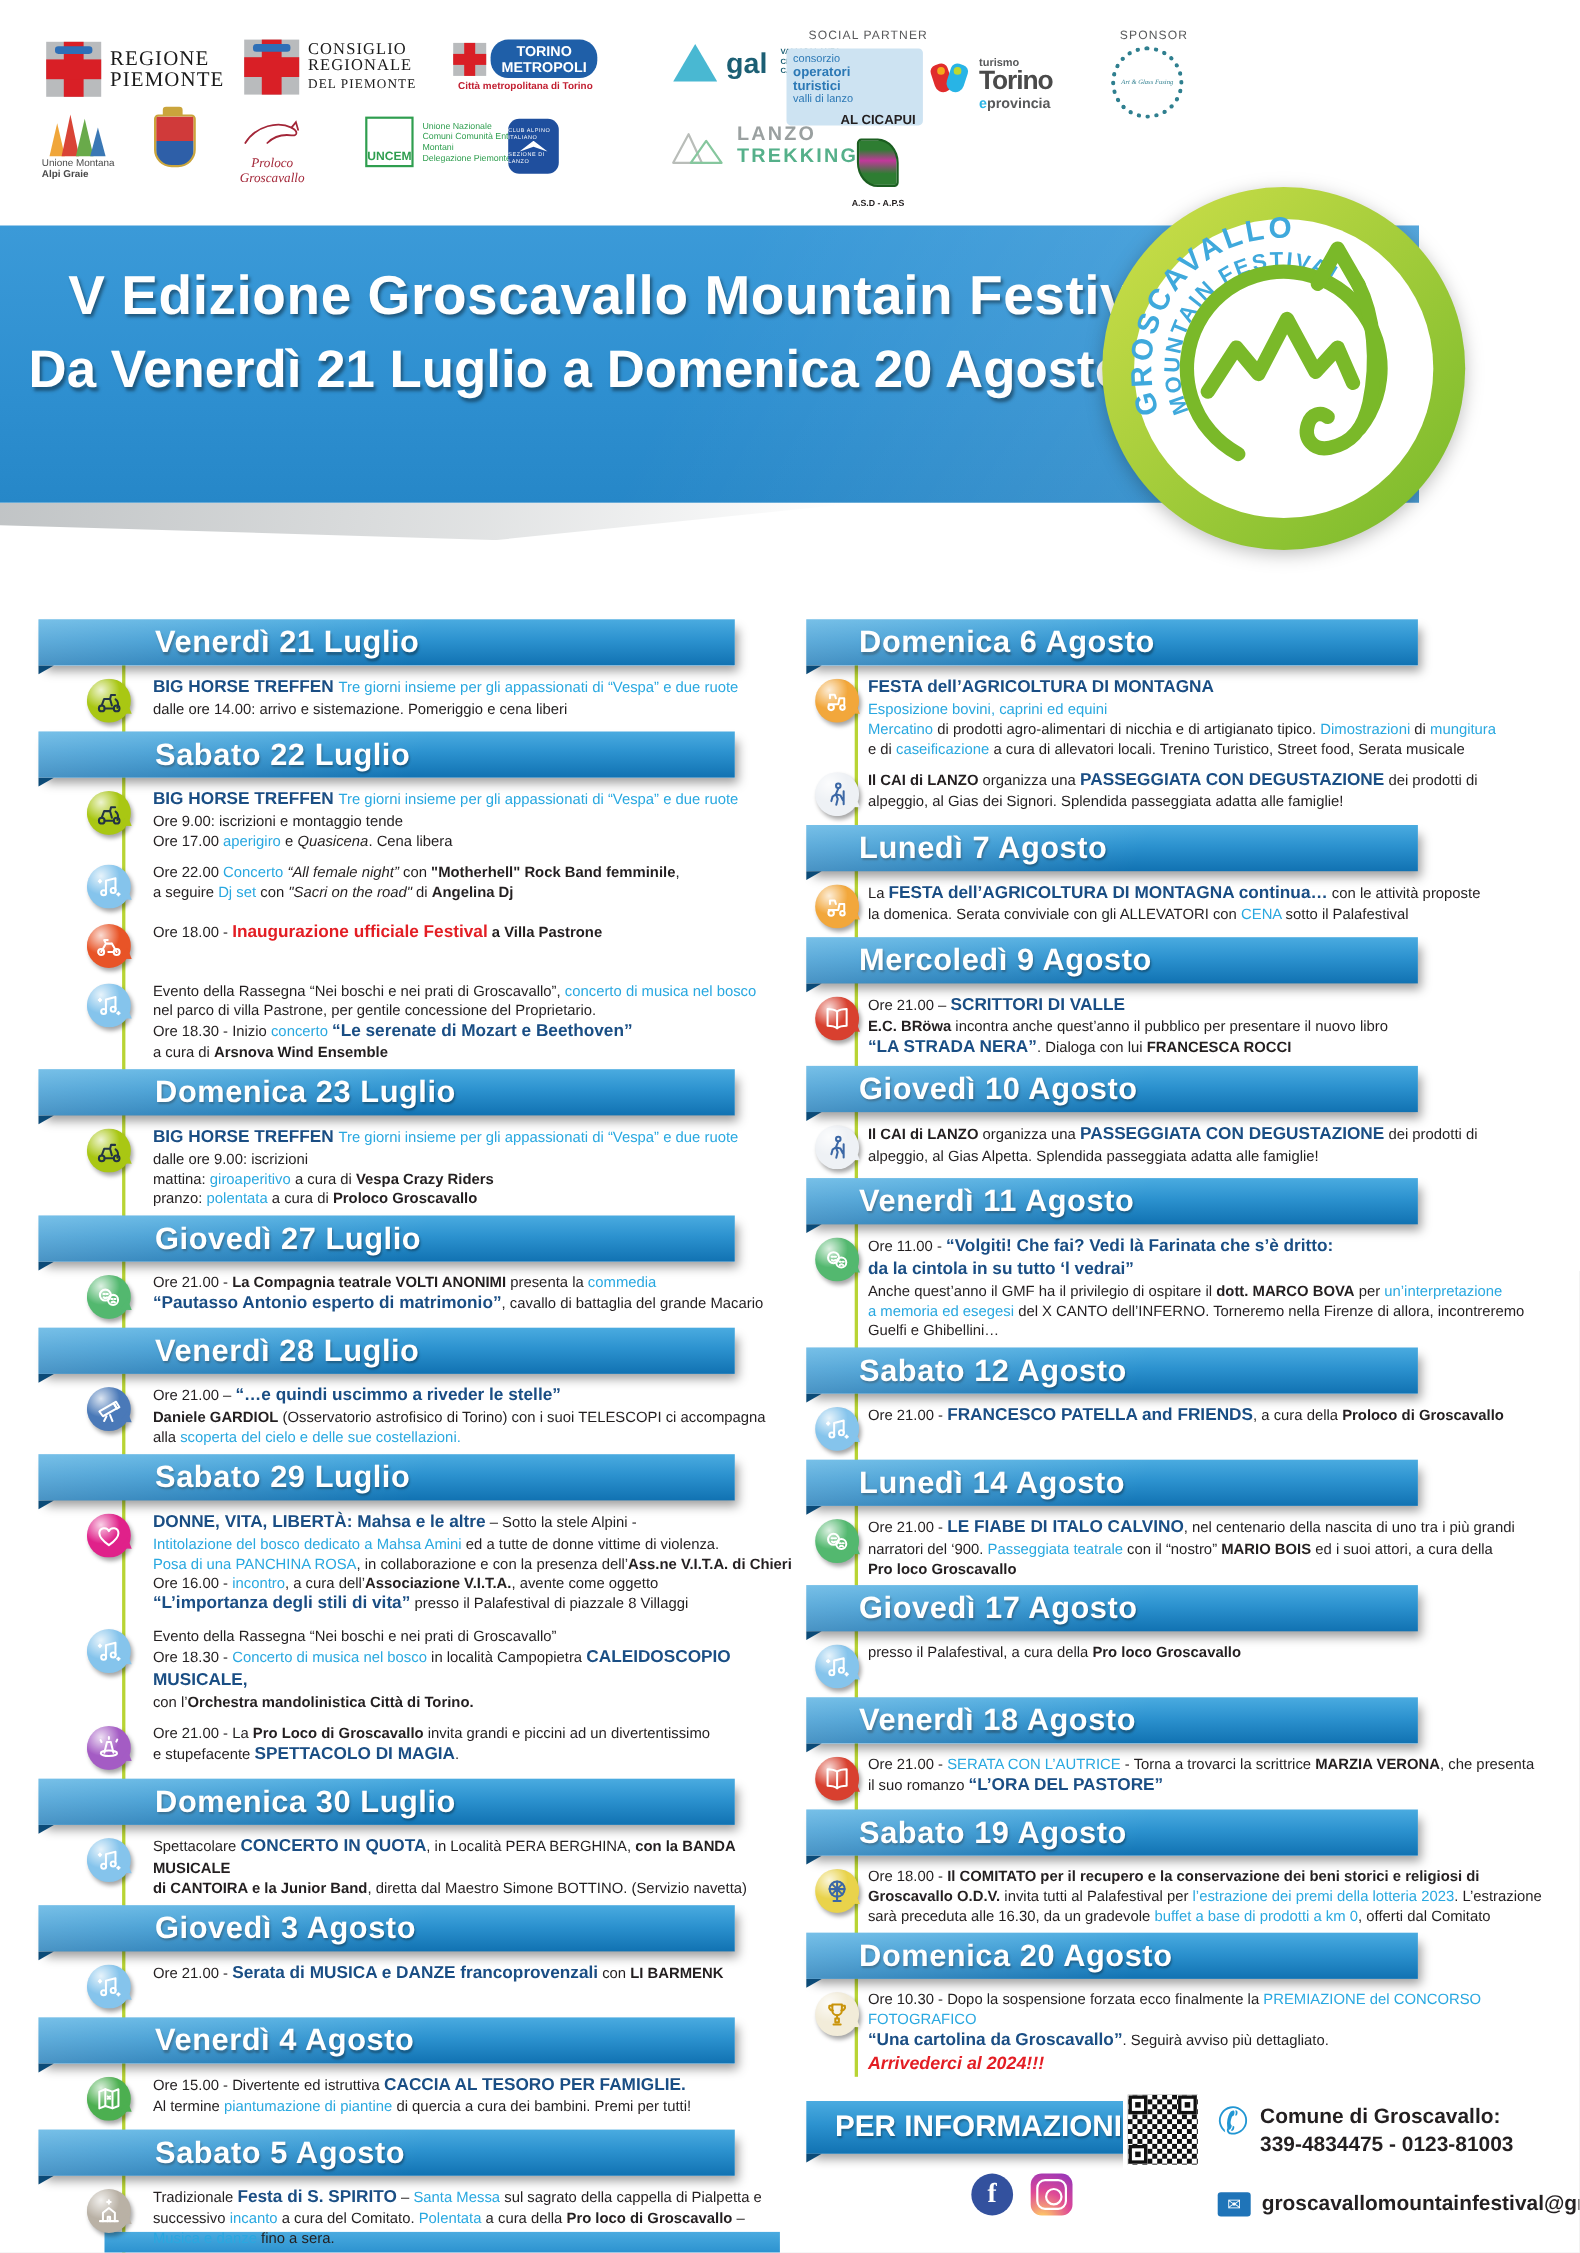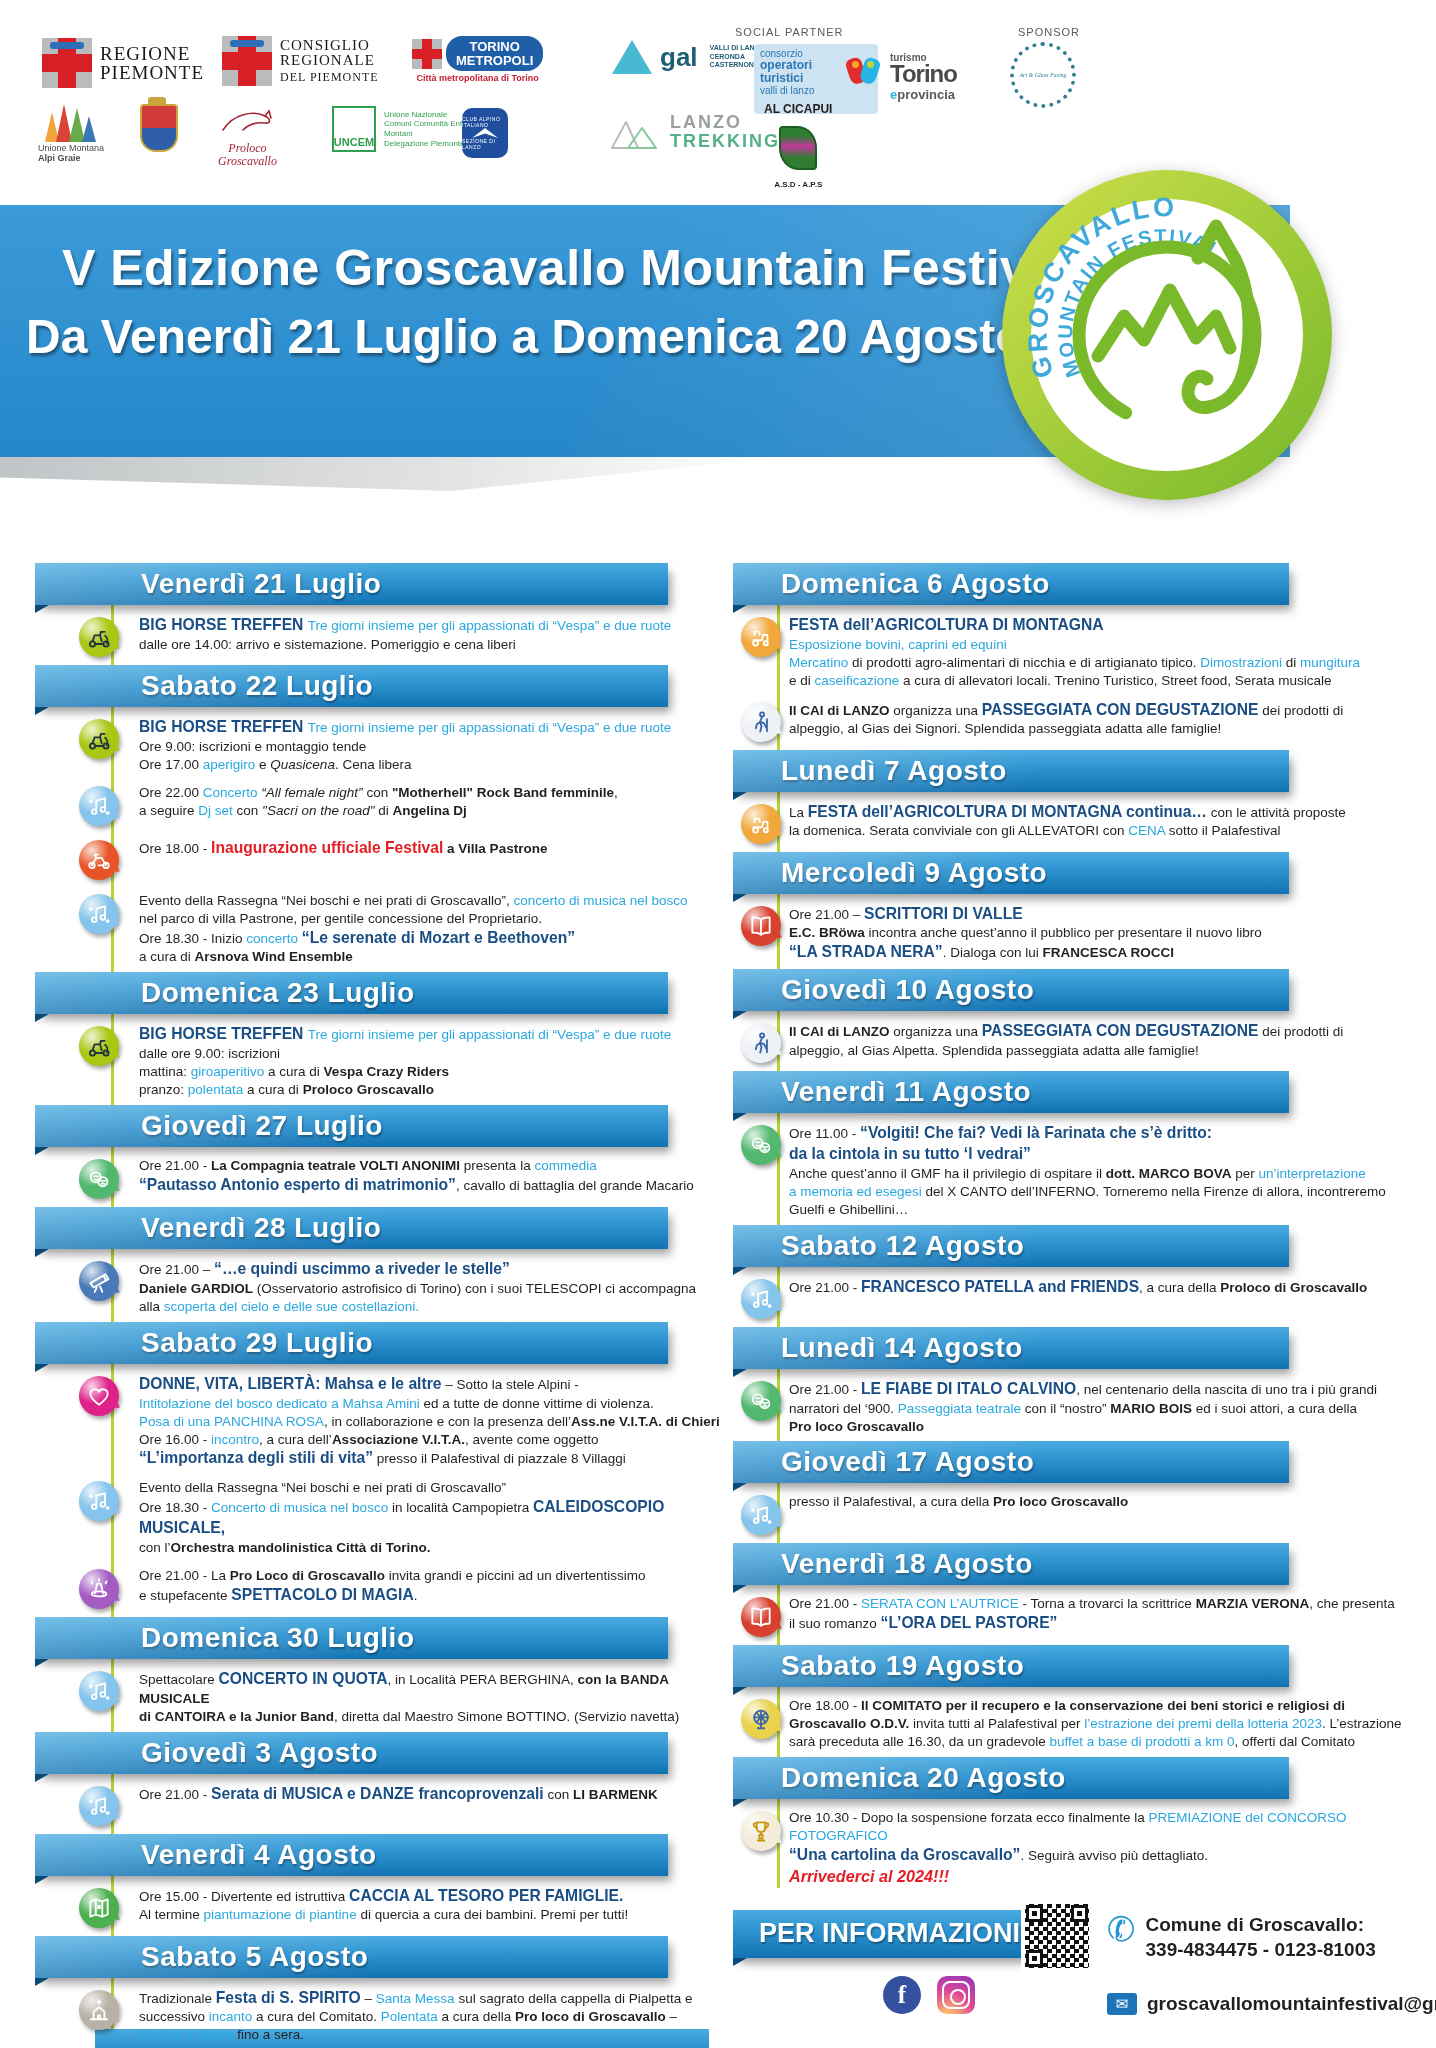--- a/index.html
+++ b/index.html
@@ -176,21 +176,21 @@
   <div class="lg" style="left:612px;top:40px;">
     <span class="gal-tri"></span>
     <span class="gal-txt">gal</span>
     <span class="tinylines"><span>VALLI DI LANZO</span><br>
     <span>CERONDA</span><br>
     <span>CASTERNONE</span></span>
   </div>
 
   <div class="partner-label" style="left:735px;top:26px;"><span>SOCIAL PARTNER</span></div>
 
-  <div class="lg" style="left:754px;top:44px;">
+  <div class="lg" style="left:715px;top:44px;">
     <span class="cons-box">
       <span>consorzio</span><br>
       <span class="bold">operatori</span><br>
       <span class="bold">turistici</span><br>
       <span>valli di lanzo</span>
     </span>
   </div>
 
   <div class="lg" style="left:848px;top:48px;">
     <span class="heart">

